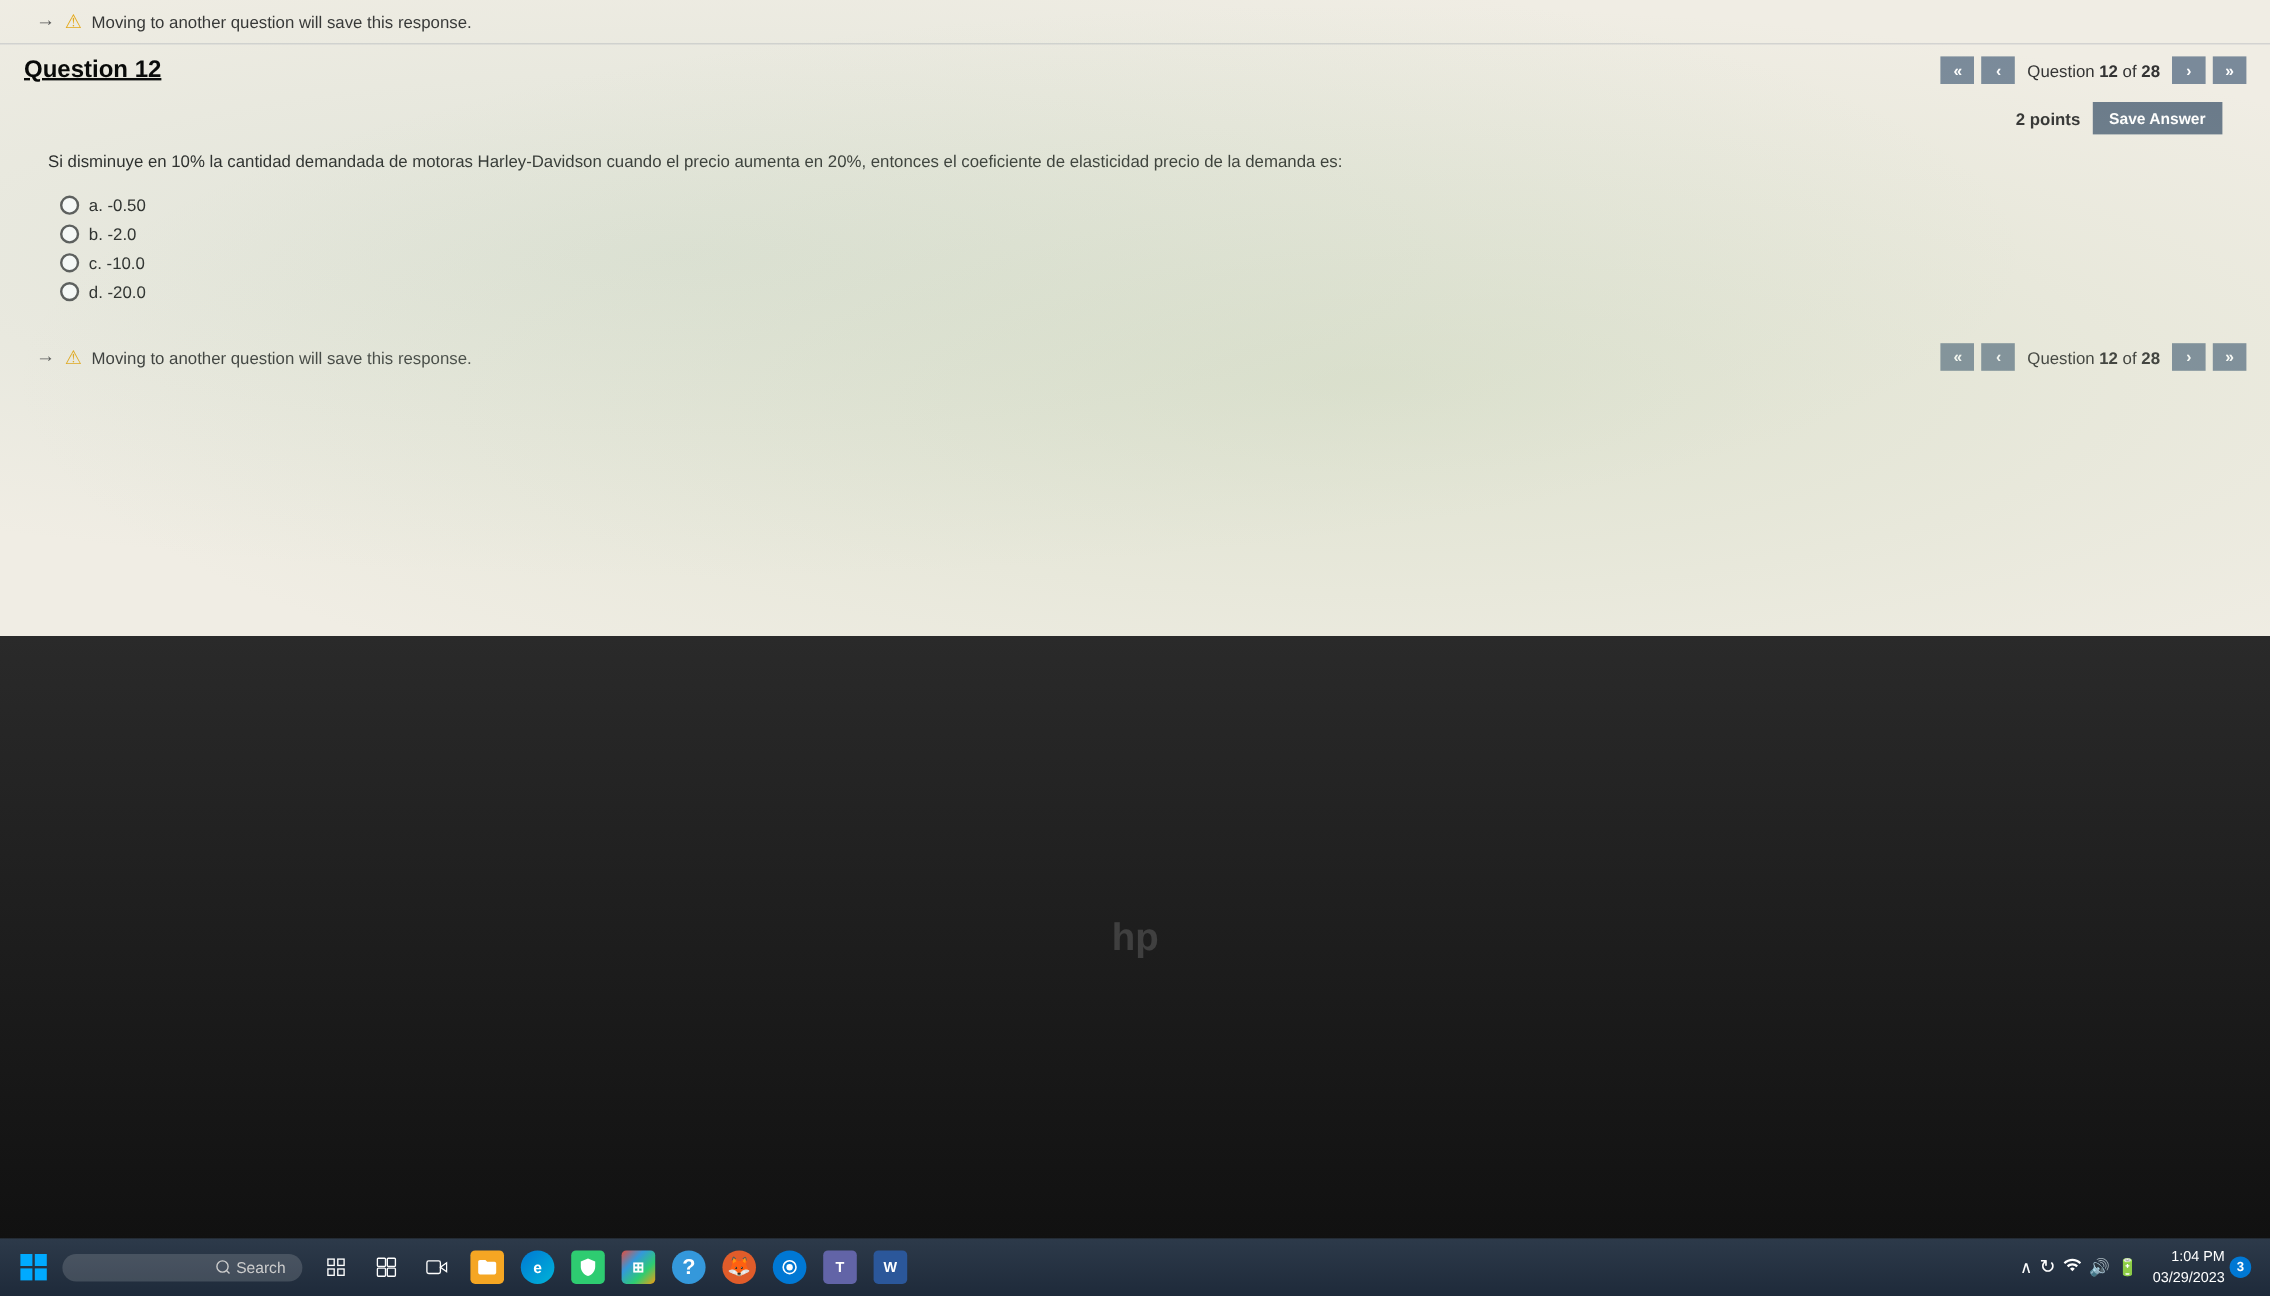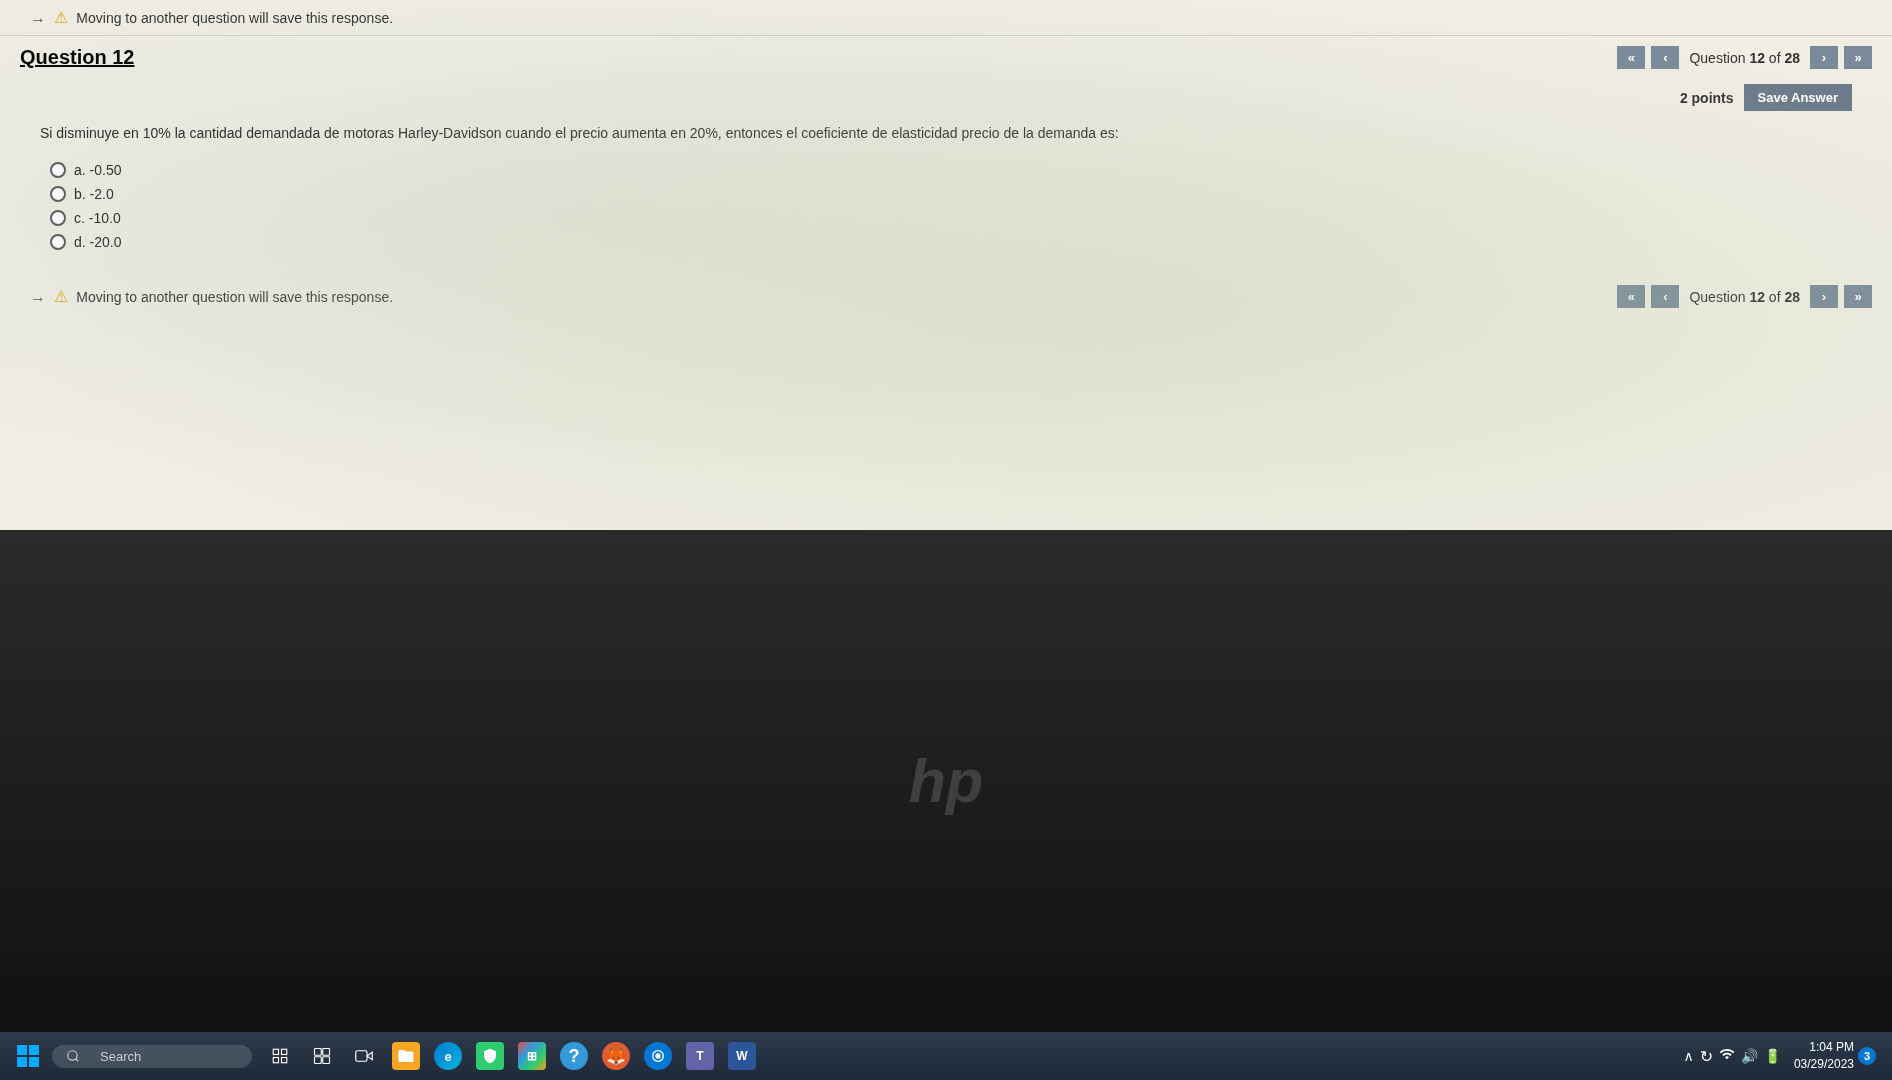--- a/index.html
+++ b/index.html
@@ -200,23 +200,24 @@
     .windows-logo .tile {
       background: #00aaff;
     }
 
     .search-bar {
       display: flex;
       align-items: center;
       background: rgba(255,255,255,0.15);
       border-radius: 20px;
       padding: 4px 14px;
-      gap: 20px;
+      gap: 4px;
       width: 200px;
       cursor: pointer;
+      justify-content: flex-end;
     }
 
     .search-bar span {
       color: #ccc;
       font-size: 13px;
     }
 
     .taskbar-icons {
       display: flex;
       align-items: center;
@@ -379,21 +380,21 @@
       <button class="nav-btn">›</button>
       <button class="nav-btn">»</button>
     </div>
   </div>
 
 </div>
 
 <div style="width:1892px; height:502px; background: linear-gradient(to bottom, #2a2a2a, #111);">
 
   <div style="display:flex; align-items:center; justify-content:center; height:100%; opacity:0.15;">
-    <span style="color:white; font-size:61px; font-style:italic; font-weight:bold;">hp</span>
+    <span style="color:white; font-size:32px; font-weight:bold;">hp</span>
   </div>
 </div>
 
 <div class="taskbar" style="position:fixed; bottom:0; left:0;">
 
   <div class="start-btn">
     <div class="windows-logo">
       <div class="tile"></div>
       <div class="tile"></div>
       <div class="tile"></div>

